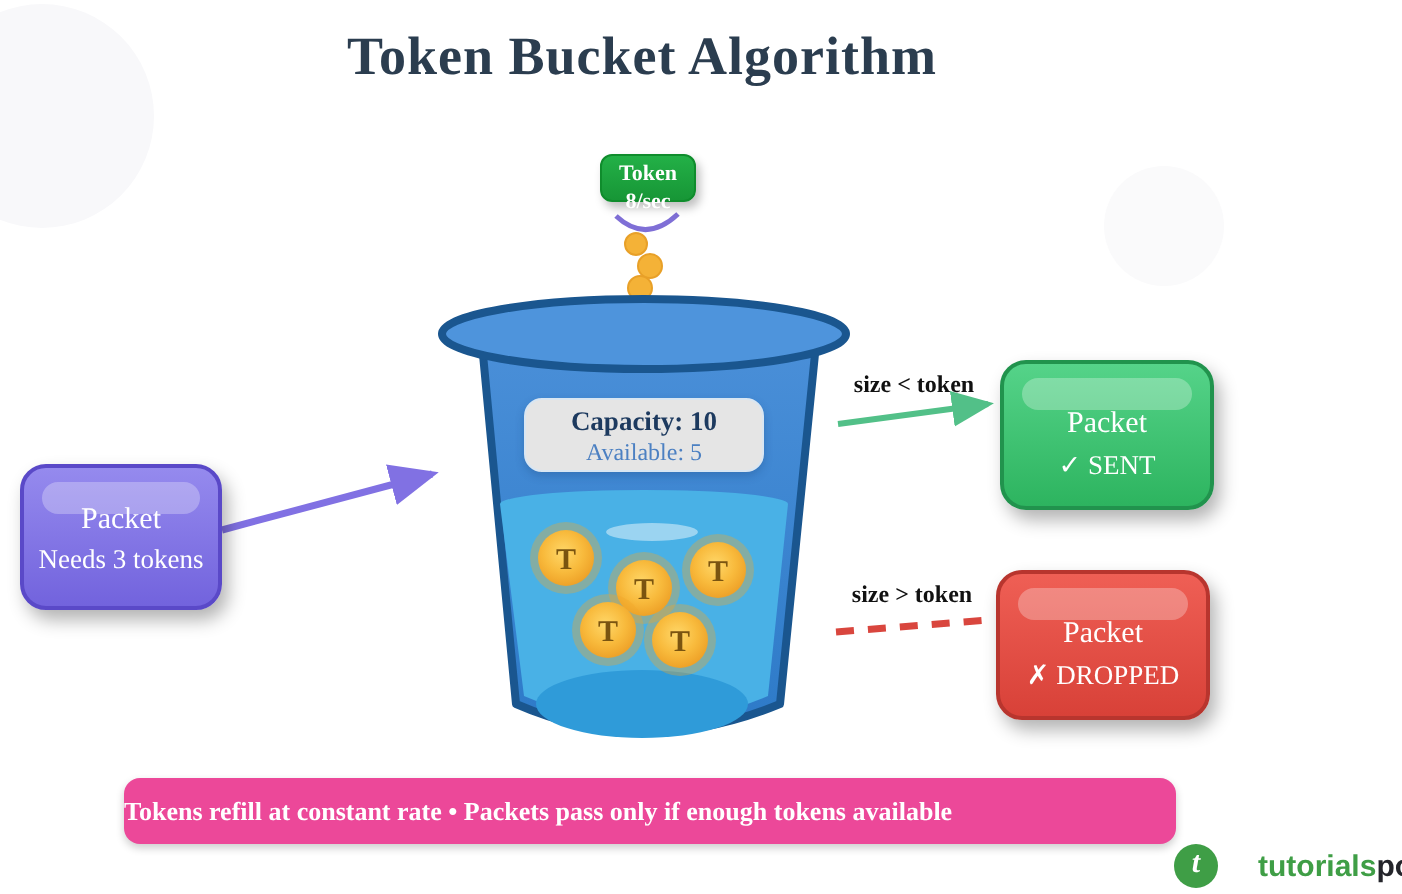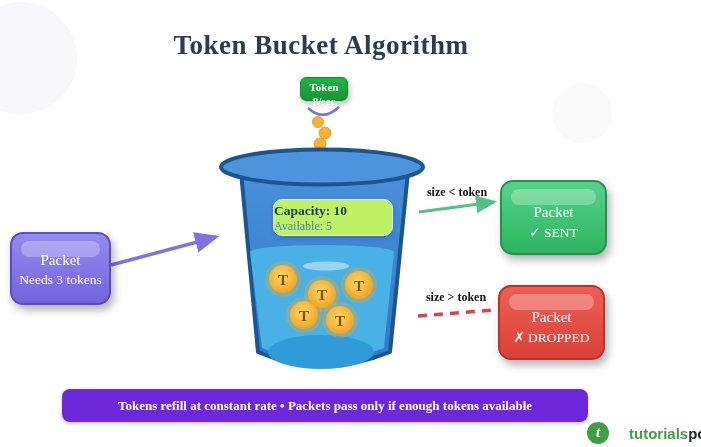--- a/index.html
+++ b/index.html
@@ -6,38 +6,38 @@
   .canvas{
     position:relative; width:701px; height:447px; background:#ffffff;
     overflow:hidden; font-family:"Liberation Serif", serif;
   }
   .bg-circle{position:absolute; border-radius:50%; background:#f8f8fa;}
   .bg-circle.c1{left:-35px; top:2px; width:112px; height:112px;}
   .bg-circle.c2{left:552px; top:83px; width:60px; height:60px; background:#fafafb;}
 
   .title{
     position:absolute; left:0; top:13px; width:642px; text-align:center;
-    font-size:27px; font-weight:bold; color:#2b3d4f; letter-spacing:.5px;margin-top:17px;
+    font-size:27px; font-weight:bold; color:#2b3d4f; letter-spacing:.5px;
   }
 
   .svg-layer{position:absolute; left:0; top:0;}
 
   .token-source{
     position:absolute; left:300px; top:77px; width:48px; height:24px;
     background:linear-gradient(#23b047,#179636); border:1px solid #0f8c2c;
     border-radius:6px; box-shadow:2px 3px 5px rgba(0,0,0,.25);
     color:#fff; text-align:center; font-weight:bold; font-size:11px; line-height:14px;
     padding-top:2px; box-sizing:border-box;
   }
 
   .info-box{
     position:absolute; left:262px; top:199px; width:120px; height:37px;
-    background:#bef264; border:1px solid #d9e6f2; border-radius:9px;
-    box-shadow:0 2px 4px rgba(20,60,110,.25);
-    padding-top:2px; box-sizing:border-box;margin-left:11px;
+    background:#e5e5e5; border:1px solid #d9e6f2; border-radius:9px;
+    text-align:center; box-shadow:0 2px 4px rgba(20,60,110,.25);
+    padding-top:2px; box-sizing:border-box;
   }
   .info-box .cap{font-size:13.5px; font-weight:bold; color:#1d3a5f; line-height:17px;}
   .info-box .avail{font-size:12px; color:#4c80c2; line-height:15px;}
 
   .pkt{
     position:absolute; border-radius:13px; color:#fff; text-align:center;
     box-sizing:border-box; box-shadow:3px 5px 9px rgba(0,0,0,.3);
   }
   .pkt .gloss{
     position:absolute; left:9px; right:9px; top:7px; height:16px;
@@ -62,22 +62,22 @@
   }
   .cond-label{
     position:absolute; width:70px; text-align:center;
     font-size:12px; font-weight:bold; color:#111;
   }
   .cond-label.sent{left:422px; top:185px;}
   .cond-label.dropped{left:421px; top:290px;}
 
   .banner{
     position:absolute; left:62px; top:389px; width:526px; height:33px;
-    background:#6d28d9; border-radius:8px; box-shadow:0 2px 4px rgba(0,0,0,.2);
-    color:#fff; font-weight:bold; font-size:13px; text-align:center; line-height:33px;
+    background:#ec4899; border-radius:8px; box-shadow:0 2px 4px rgba(0,0,0,.2);
+    color:#fff; font-weight:bold; font-size:13px; line-height:33px;
   }
 
   .logo{
     position:absolute; left:587px; top:421px; height:24px;
     display:flex; align-items:center; font-family:"Liberation Sans", sans-serif;
   }
   .logo .glyph{
     width:22px; height:22px; border-radius:50%; background:#3f9e46;
     color:#fff; font-weight:bold; font-style:italic; font-size:15px;
     text-align:center; line-height:21px; font-family:"Liberation Serif", serif;

